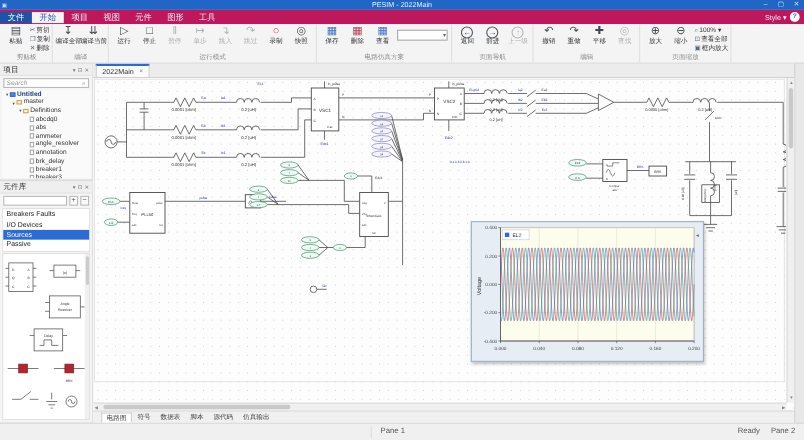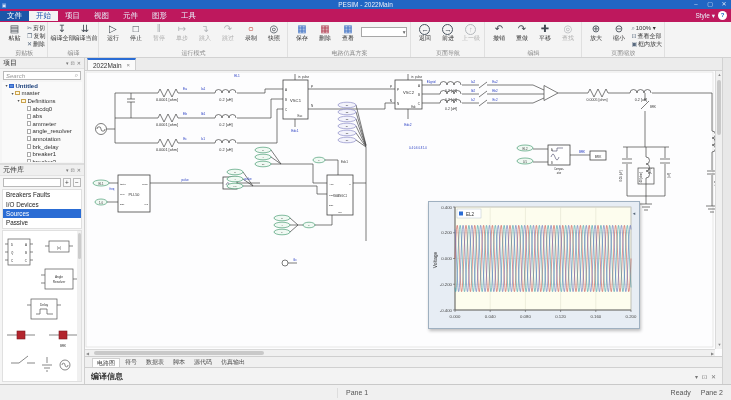--- a/index.html
+++ b/index.html
@@ -663,28 +663,20 @@
 
     <div class="btabs" id="bottom-tabs">
         <div class="btab active">电路图</div>
         <div class="btab">符号</div>
         <div class="btab">数据表</div>
         <div class="btab">脚本</div>
         <div class="btab">源代码</div>
         <div class="btab">仿真输出</div>
       </div>
 
-    <div class="outhead">
-      <span>编译信息</span>
-      <span class="oicons" id="out-icons">
-          <span>▾</span>
-          <span>⊡</span>
-          <span>✕</span>
-        </span>
-    </div>
   </div>
 
   <div class="rightstrip"></div>
 </div>
 
 <div class="statusbar">
   <span class="sb-spacer"></span>
   <span class="sb-pane">Pane 1</span>
   <span class="sb-right">
     <span>Ready</span>

